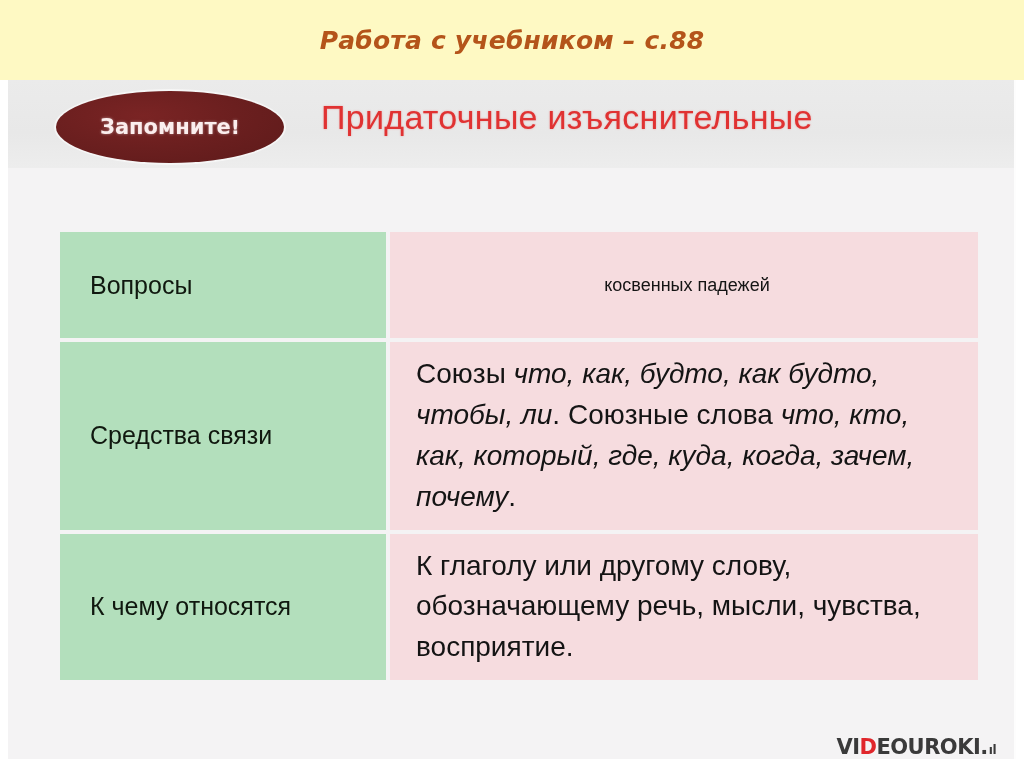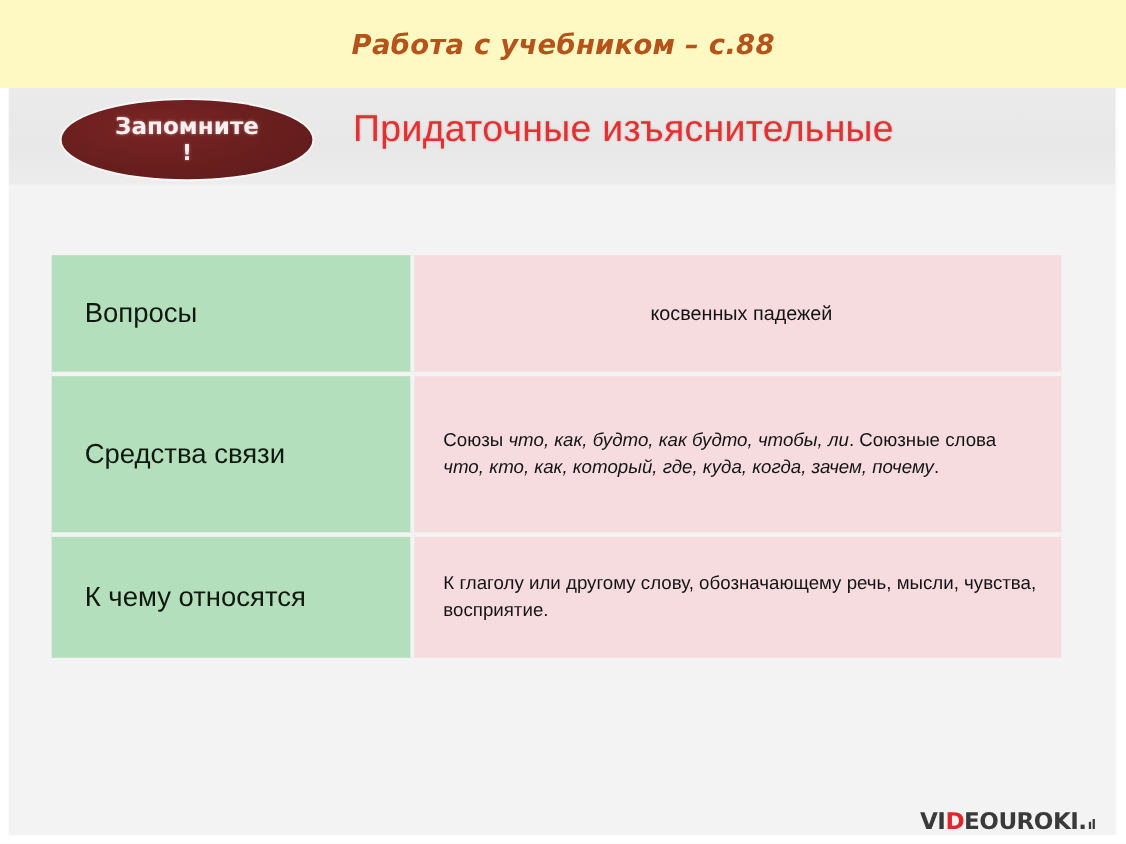--- a/index.html
+++ b/index.html
@@ -70,21 +70,20 @@
   .badge {
     position: absolute;
     left: 48px;
     top: 11px;
     width: 228px;
     height: 72px;
     border-radius: 50%;
     background: radial-gradient(ellipse at 38% 34%, #7a2424 0%, #6b1f1f 48%, #5d1a1a 100%);
     box-shadow: 0 0 0 2px rgba(255,255,255,0.55);
     display: flex;
-    flex-direction: column;
     align-items: center;
     justify-content: center;
     text-align: left;
   }
   .badge-text {
     font-family: "DejaVu Sans", sans-serif;
     font-size: 21px;
     font-weight: bold;
     color: #fbeeee;
     line-height: 1.05;
@@ -109,21 +108,21 @@
     font-weight: normal;
     color: #e03232;
     letter-spacing: 0.3px;
     white-space: nowrap;
     text-shadow: 0 0 2px rgba(224,50,50,0.35);
   }
 
   
   .spec-table {
     position: absolute;
-    left: 39px;
+    left: 52px;
     top: 64px;
     width: 918px;
     border-collapse: separate;
     border-spacing: 0;
   }
   .spec-table tr + tr td {
     border-top: 4px solid #f4f3f4;
   }
   .spec-table td {
     vertical-align: middle;
@@ -136,21 +135,21 @@
     font-family: "Liberation Sans", sans-serif;
     font-size: 25px;
     color: #10180f;
     border-right: 4px solid #f4f3f4;
     white-space: nowrap;
   }
   .cell-value {
     background: #f6dcdf;
     padding: 12px 20px 12px 26px;
     font-family: "Liberation Sans", sans-serif;
-    font-size: 17px;
+    font-size: 28px;
     color: #141414;
     line-height: 1.46;
   }
   .cell-value.centered {
     text-align: center;
     font-size: 18px;
   }
   .cell-value em {
     font-style: italic;
   }

